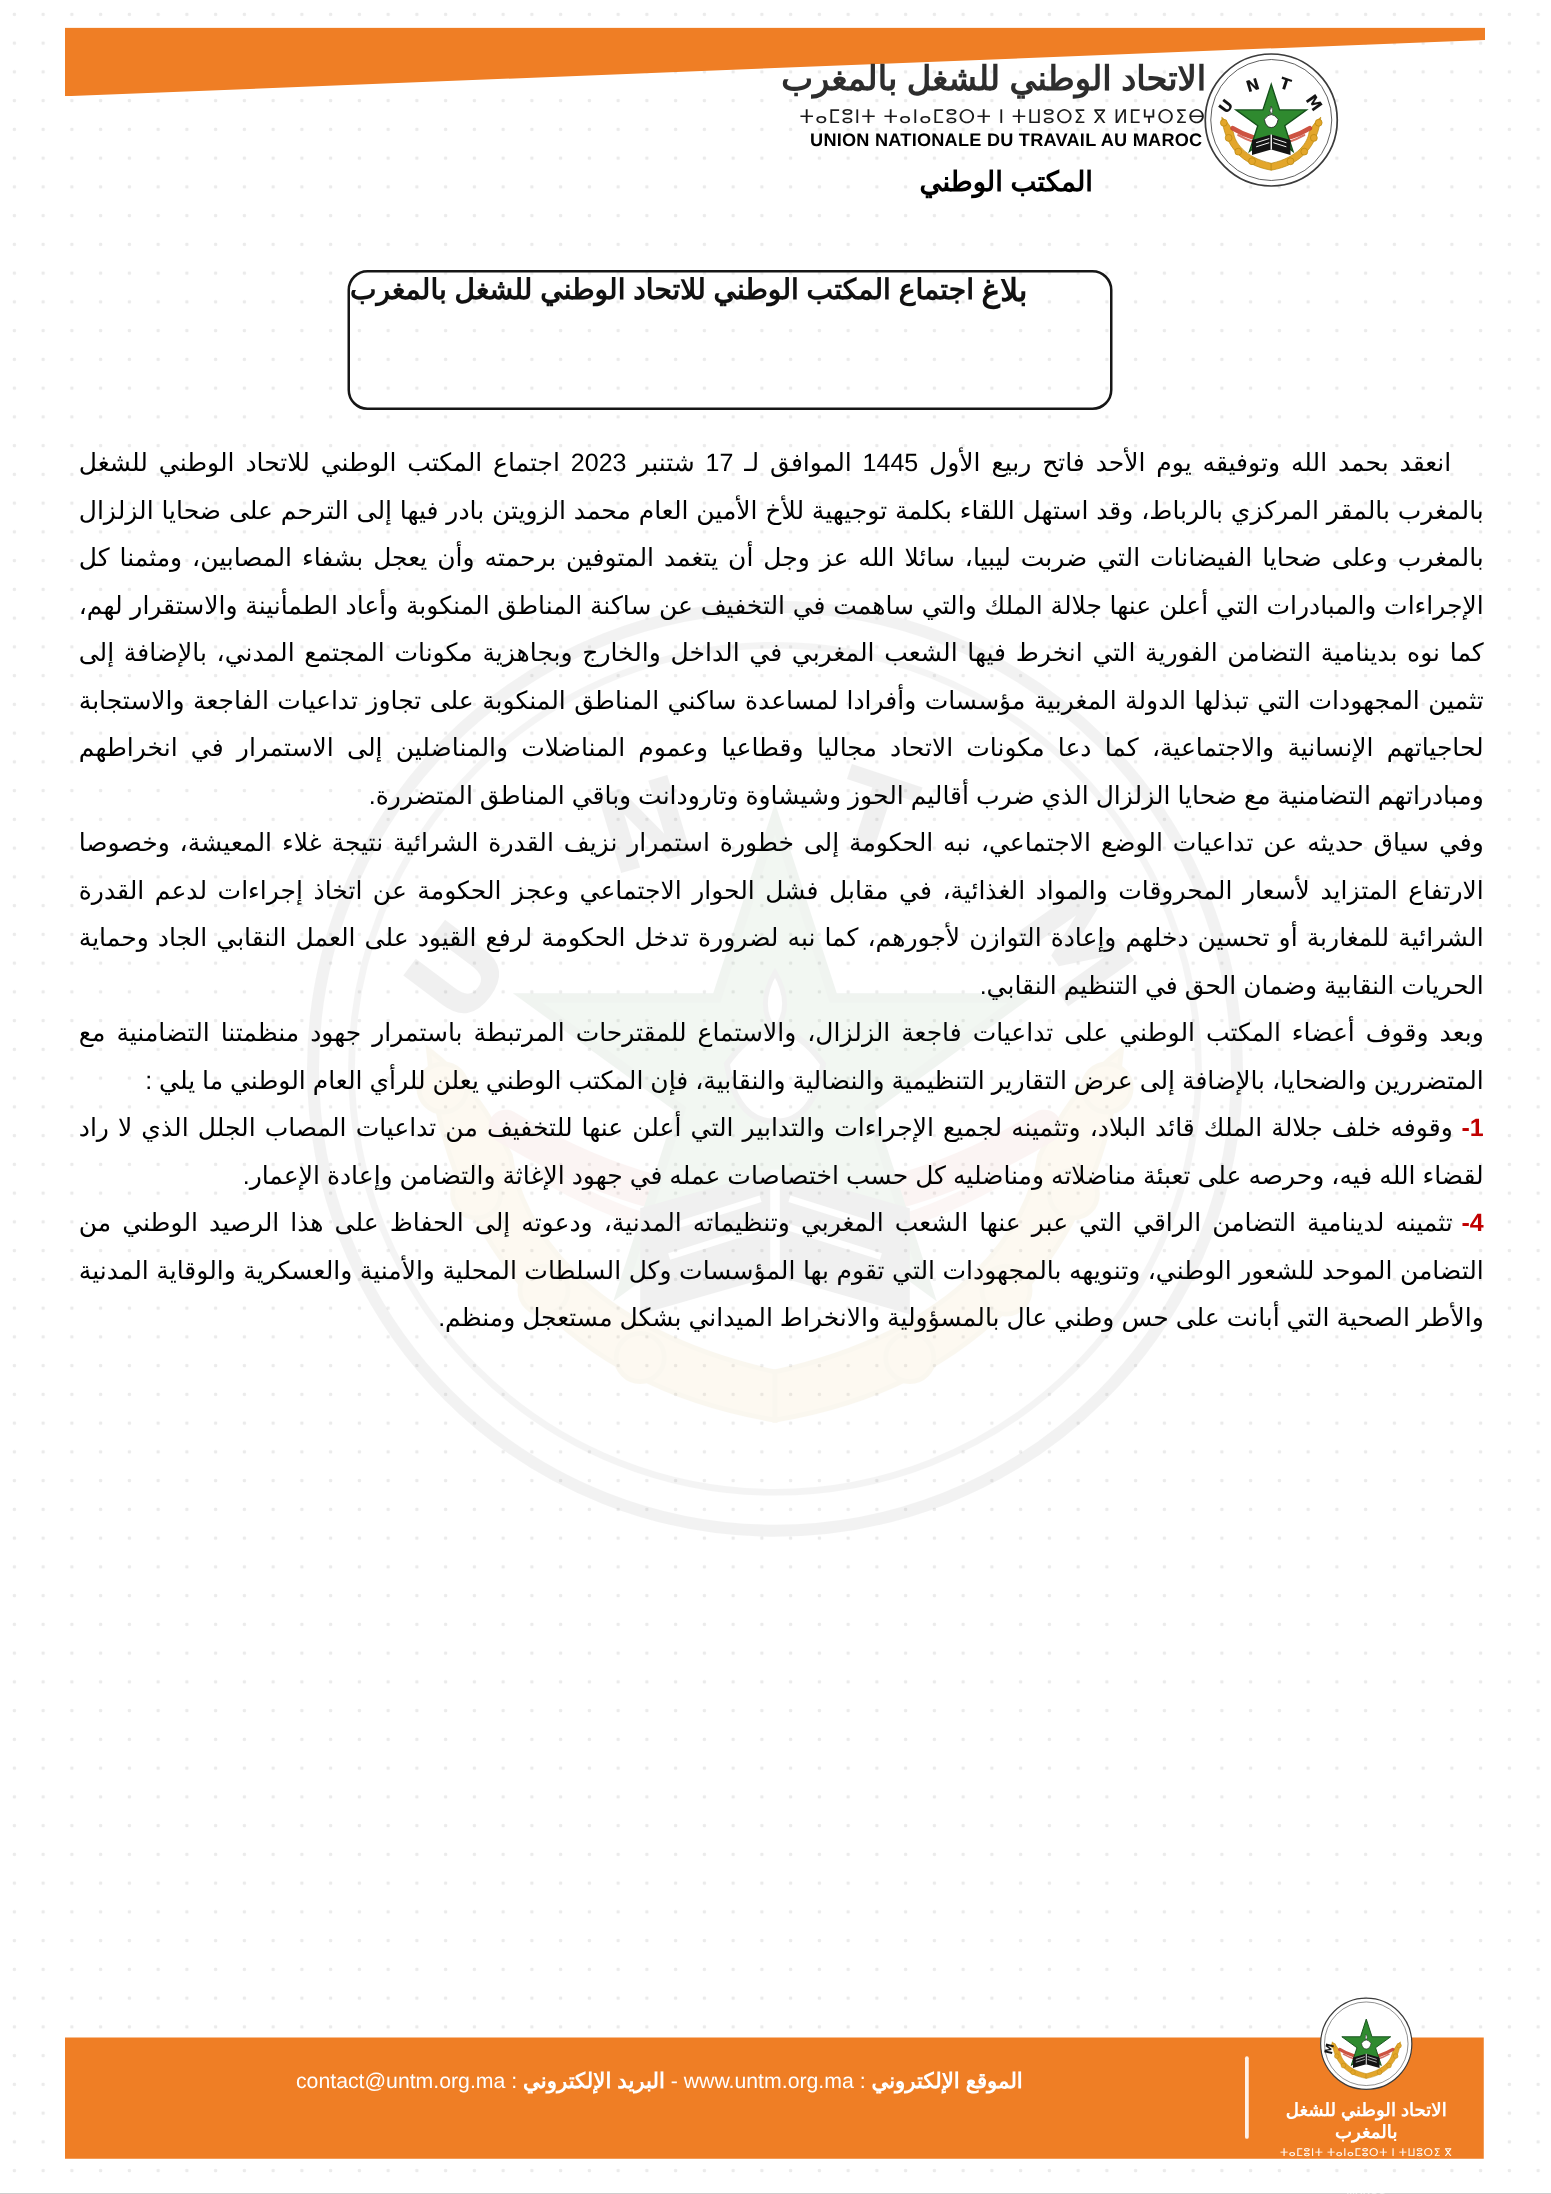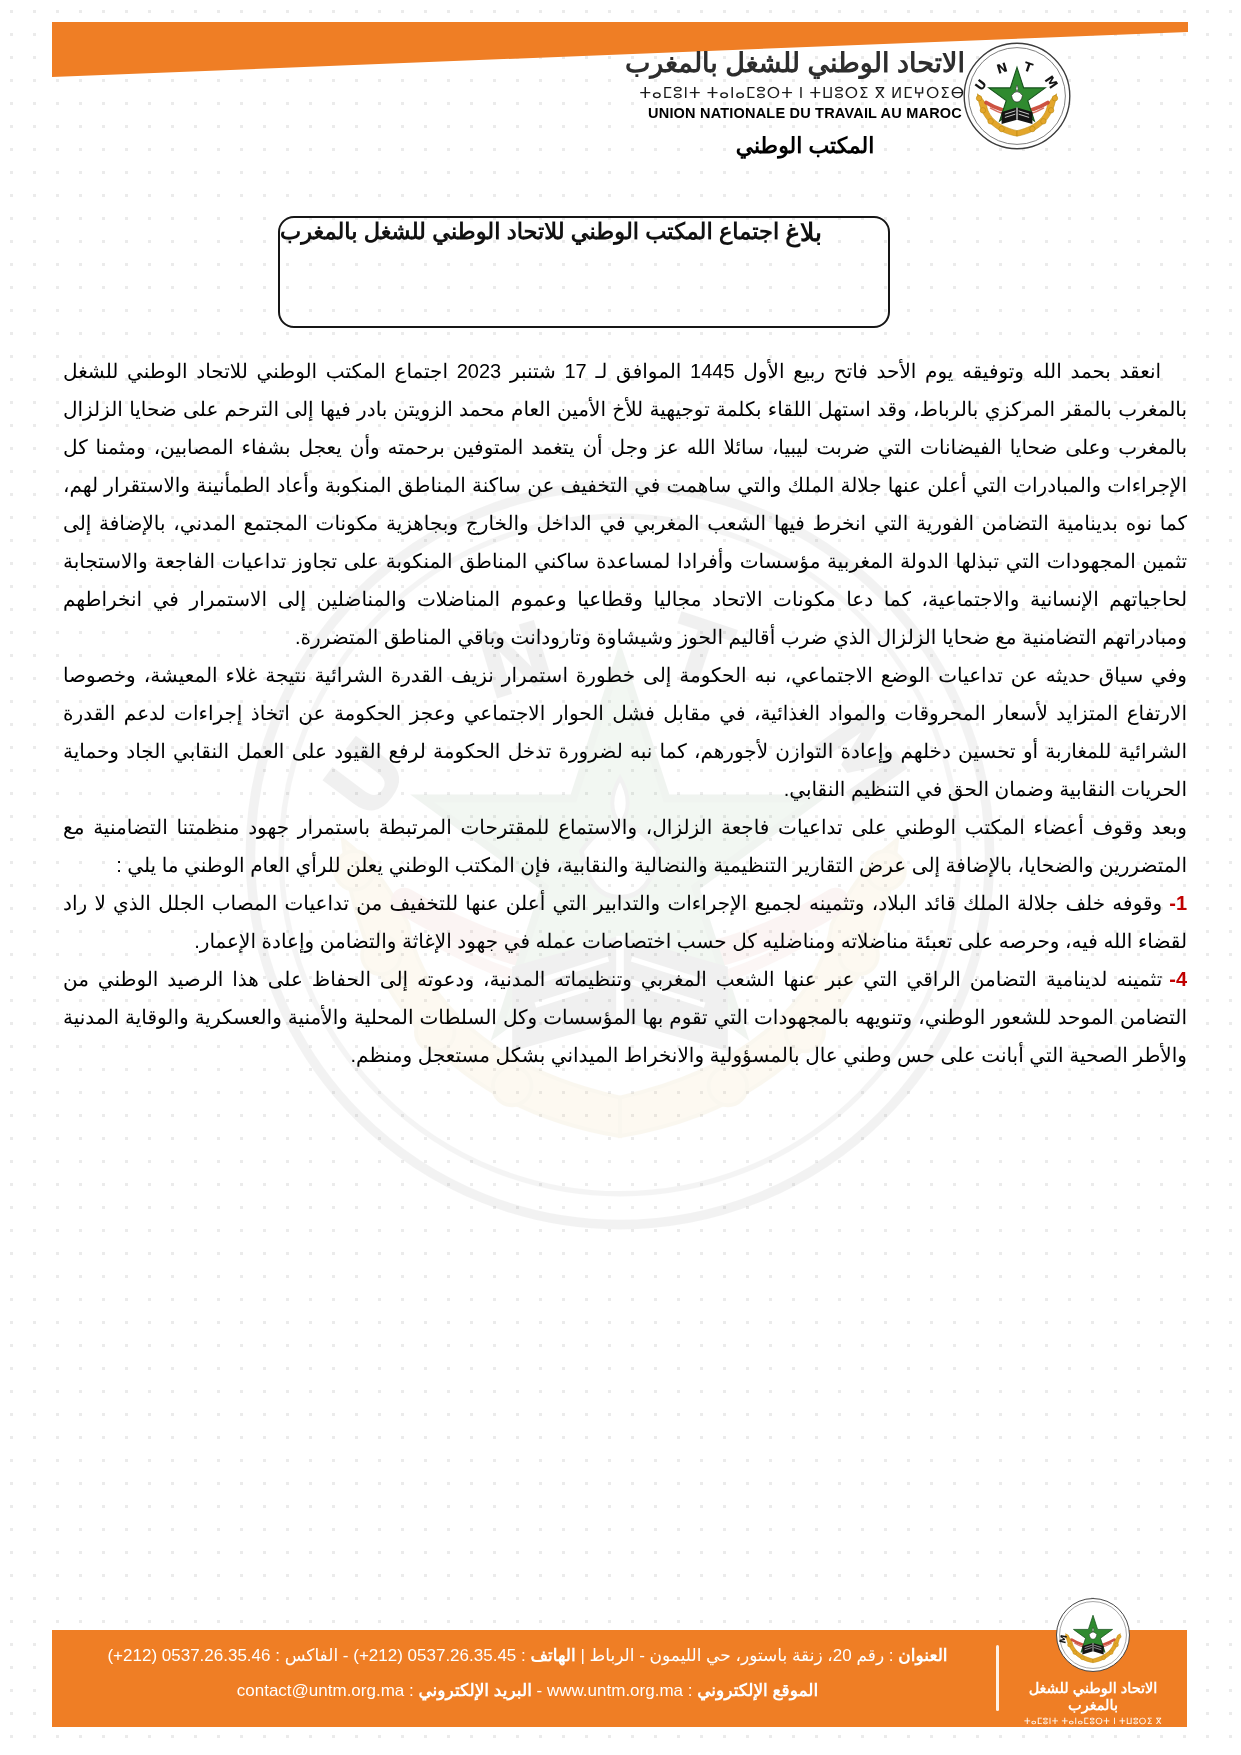--- a/index.html
+++ b/index.html
@@ -156,23 +156,20 @@
     <p>وفي سياق حديثه عن تداعيات الوضع الاجتماعي، نبه الحكومة إلى خطورة استمرار نزيف القدرة الشرائية نتيجة غلاء المعيشة، وخصوصا الارتفاع المتزايد لأسعار المحروقات والمواد الغذائية، في مقابل فشل الحوار الاجتماعي وعجز الحكومة عن اتخاذ إجراءات لدعم القدرة الشرائية للمغاربة أو تحسين دخلهم وإعادة التوازن لأجورهم، كما نبه لضرورة تدخل الحكومة لرفع القيود على العمل النقابي الجاد وحماية الحريات النقابية وضمان الحق في التنظيم النقابي.</p>
     <p>وبعد وقوف أعضاء المكتب الوطني على تداعيات فاجعة الزلزال، والاستماع للمقترحات المرتبطة باستمرار جهود منظمتنا التضامنية مع المتضررين والضحايا، بالإضافة إلى عرض التقارير التنظيمية والنضالية والنقابية، فإن المكتب الوطني يعلن للرأي العام الوطني ما يلي :</p>
 
     <p class="item item-first"><span class="num">1-</span><span>وقوفه خلف جلالة الملك قائد البلاد، وتثمينه لجميع الإجراءات والتدابير التي أعلن عنها للتخفيف من تداعيات المصاب الجلل الذي لا راد لقضاء الله فيه، وحرصه على تعبئة مناضلاته ومناضليه كل حسب اختصاصات عمله في جهود الإغاثة والتضامن وإعادة الإعمار.</span></p>
     <p class="item"><span class="num">4-</span><span>تثمينه لدينامية التضامن الراقي التي عبر عنها الشعب المغربي وتنظيماته المدنية، ودعوته إلى الحفاظ على هذا الرصيد الوطني من التضامن الموحد للشعور الوطني، وتنويهه بالمجهودات التي تقوم بها المؤسسات وكل السلطات المحلية والأمنية والعسكرية والوقاية المدنية والأطر الصحية التي أبانت على حس وطني عال بالمسؤولية والانخراط الميداني بشكل مستعجل ومنظم.</span></p>
   </div>
 
   <div class="footer-band"></div>
 
   <div class="footer-text">
-    <div class="row1">
-      <span class="flabel">العنوان</span><span> : رقم 20،  زنقة باستور، حي الليمون - الرباط | </span><span class="flabel">الهاتف</span><span> : </span><span class="ltr">(+212) 0537.26.35.45</span><span> - الفاكس : </span><span class="ltr">(+212) 0537.26.35.46</span>
-    </div>
     <div class="row2">
       <span class="flabel">الموقع الإلكتروني</span><span> : </span><span class="ltr">www.untm.org.ma</span><span> - </span><span class="flabel">البريد الإلكتروني</span><span> : </span><span class="ltr">contact@untm.org.ma</span>
     </div>
   </div>
 
   <div class="footer-divider"></div>
 
   <div class="footer-logo">
     <svg width="76" height="78" viewBox="0 0 200 200">
       <use xlink:href="#untm-logo" href="#untm-logo"></use>

